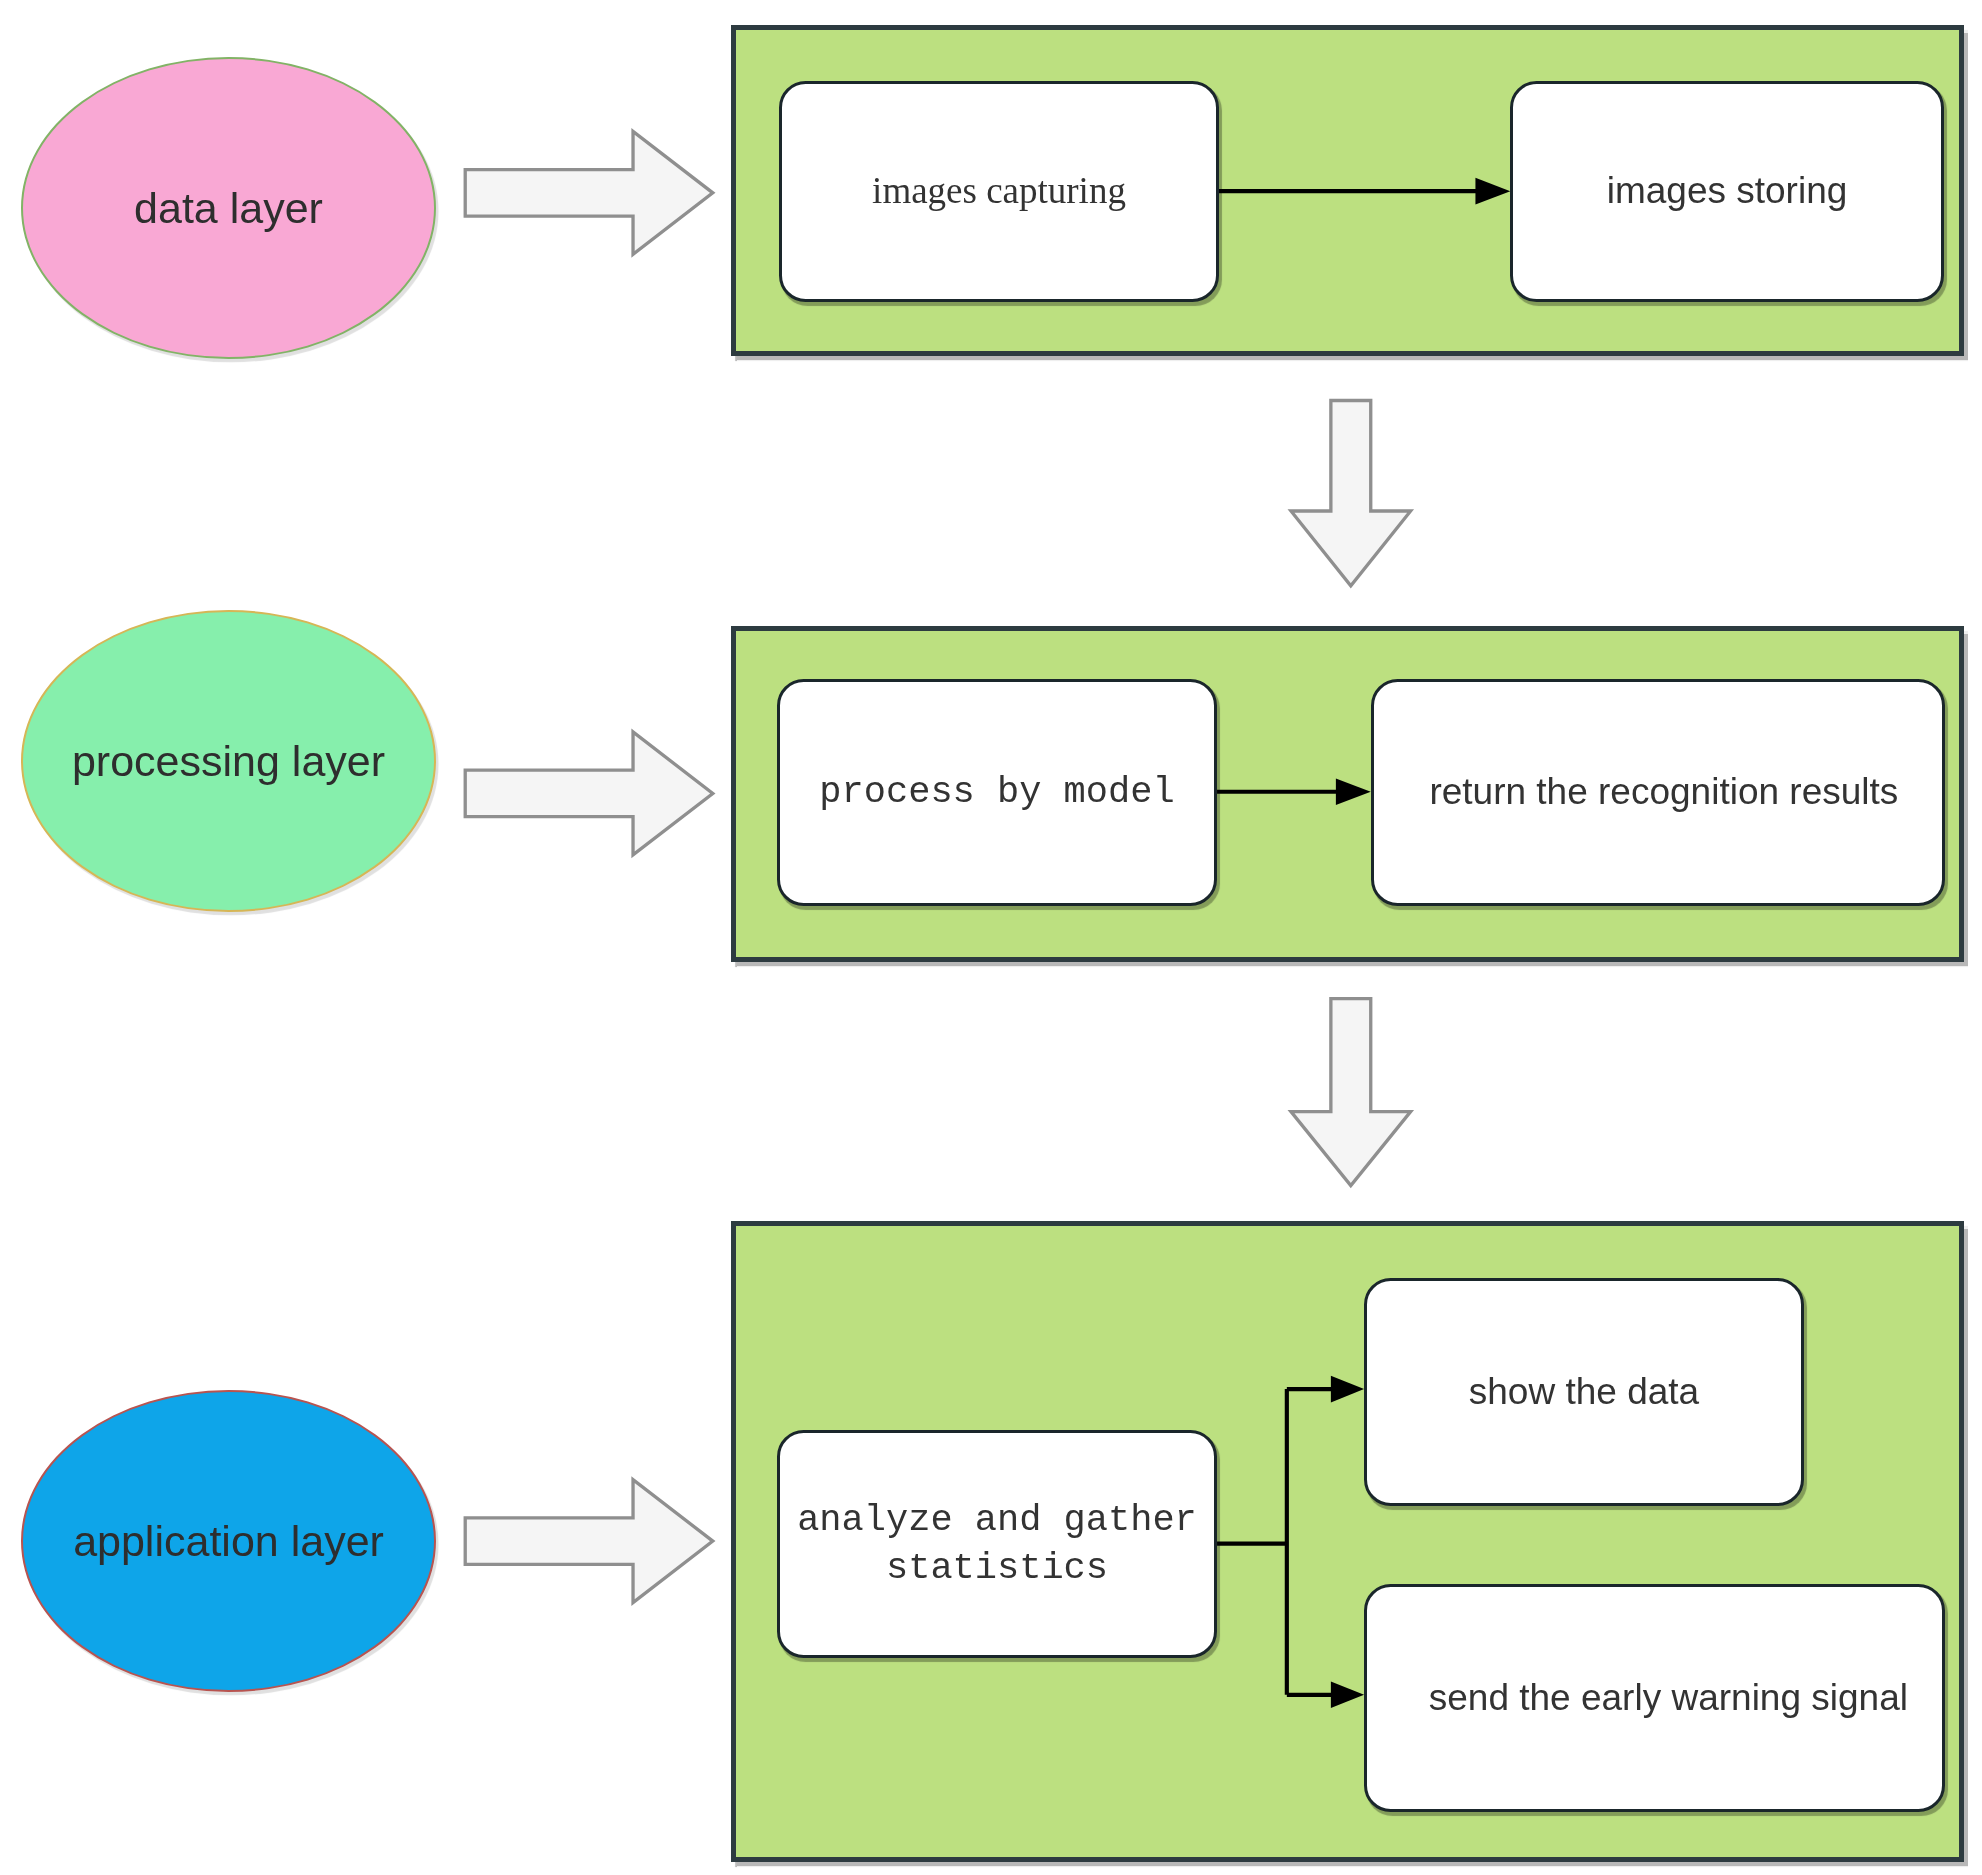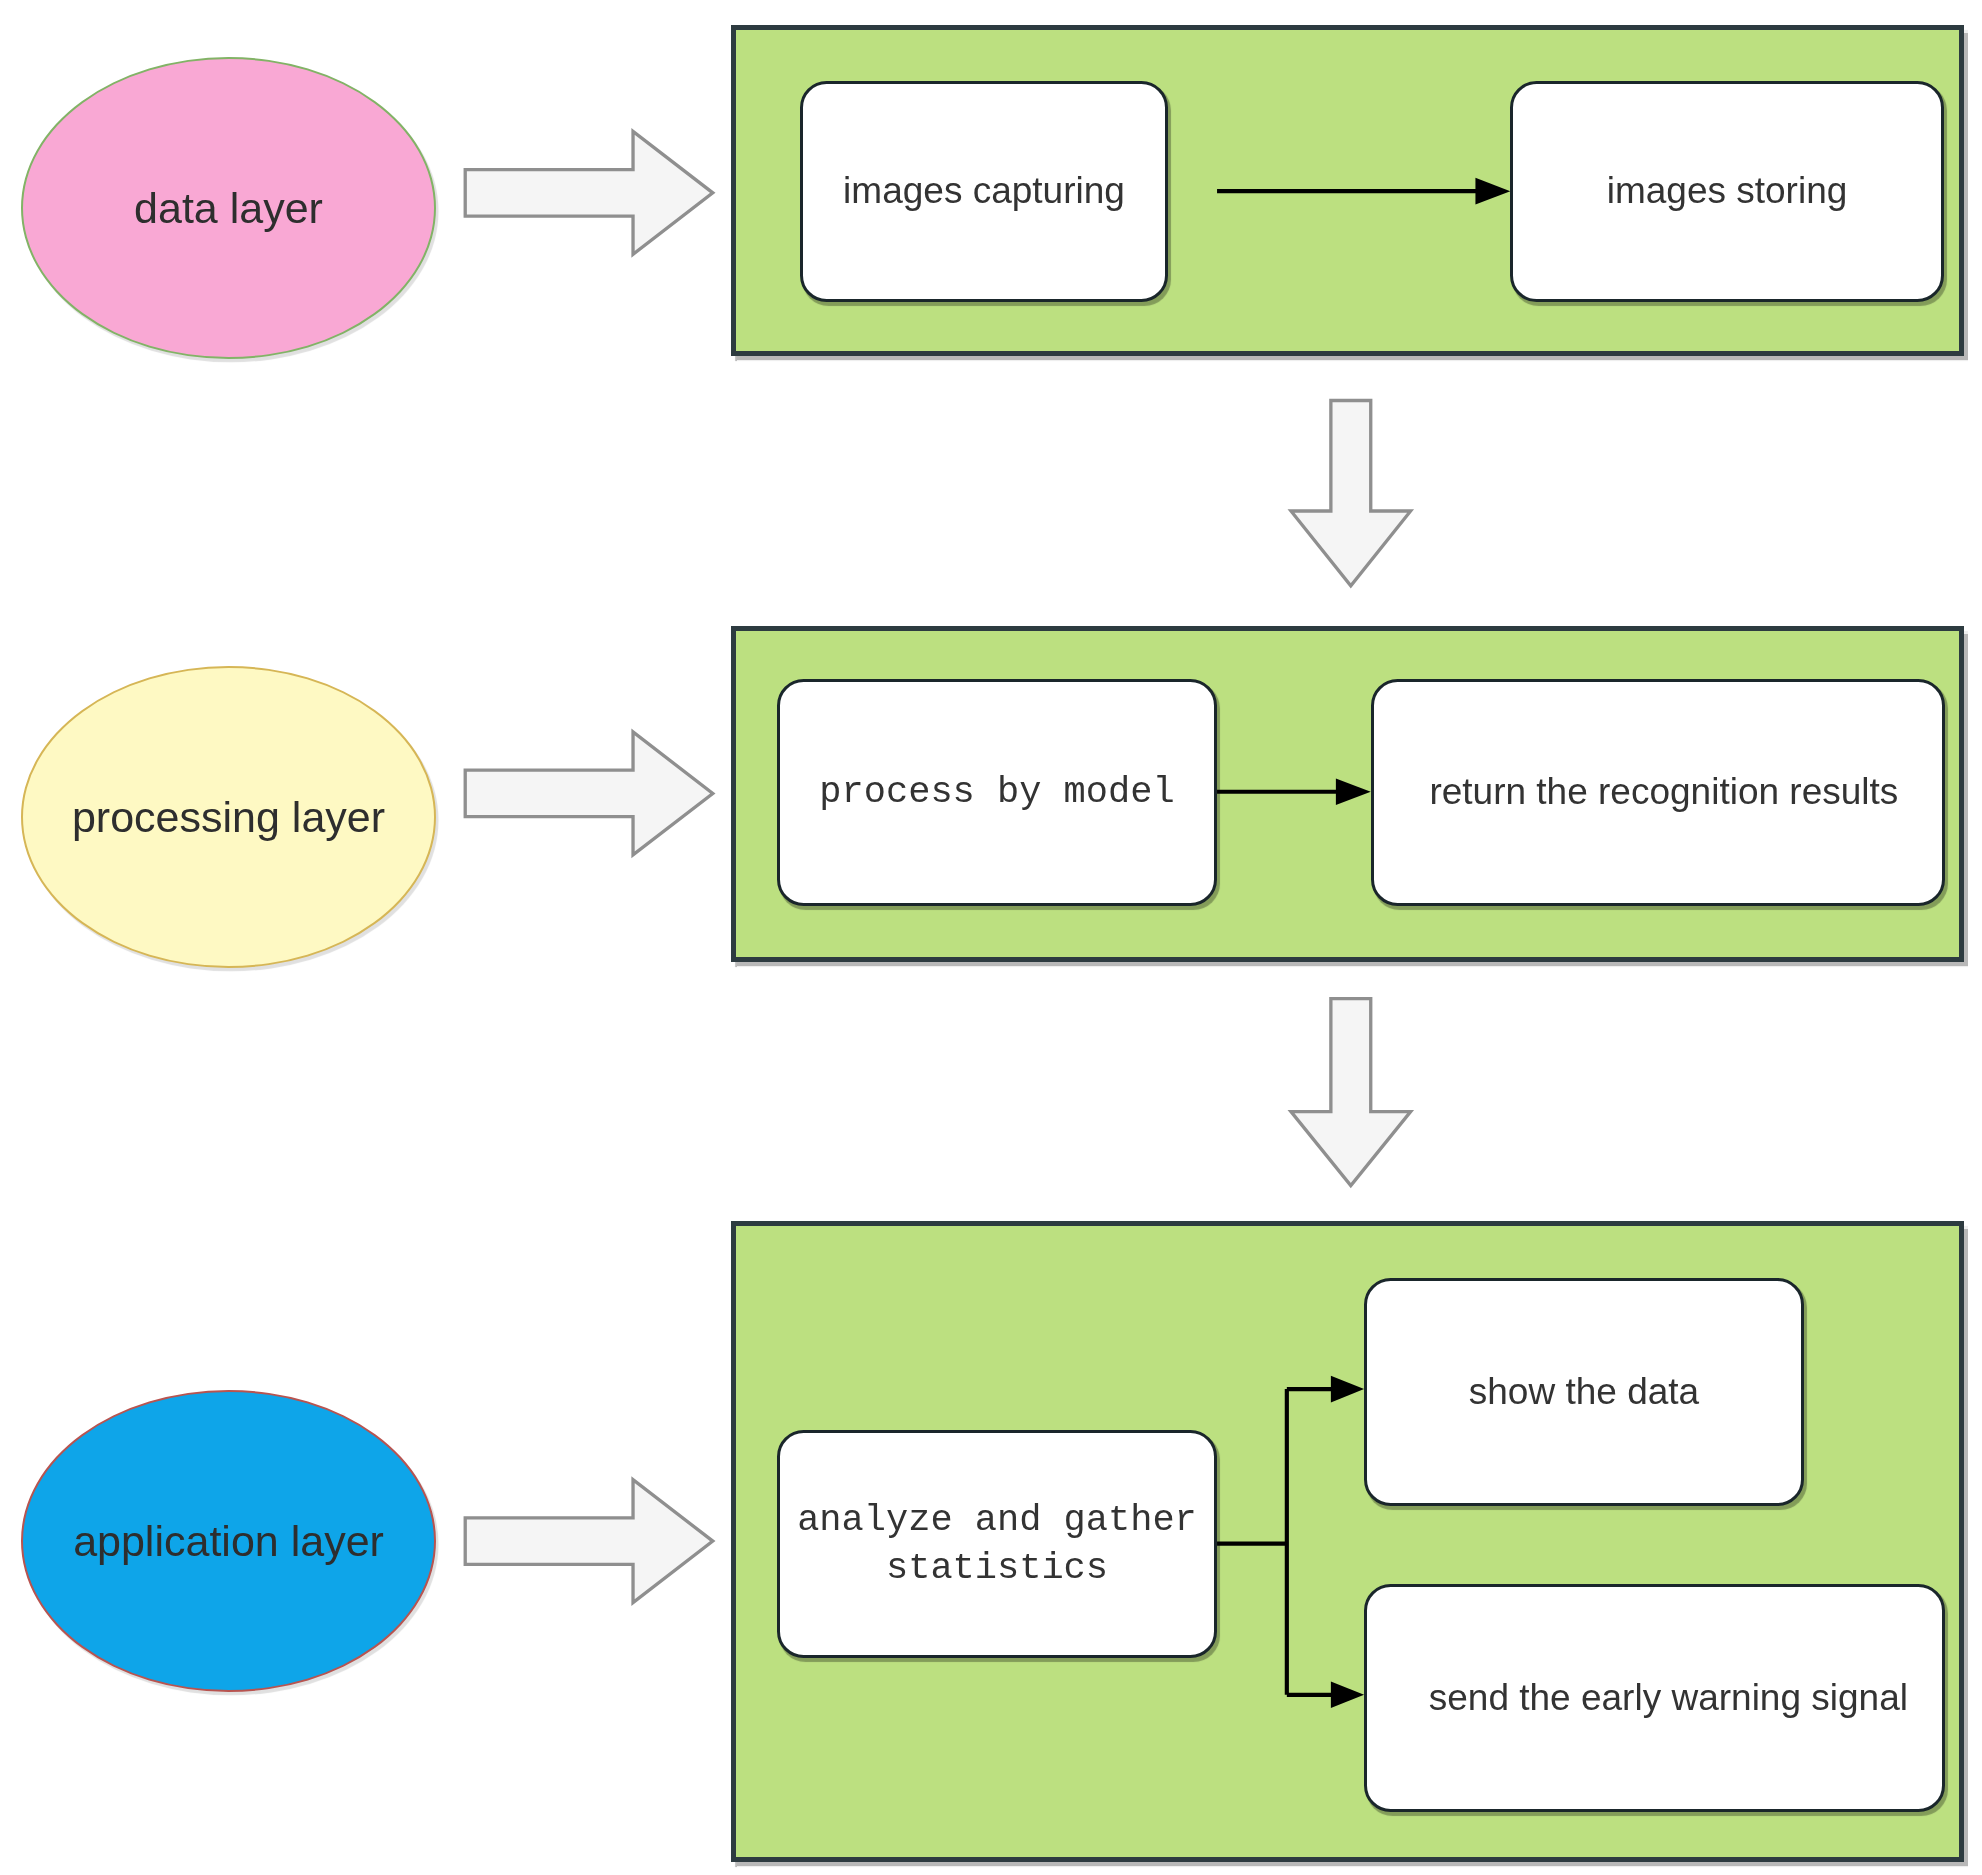--- a/index.html
+++ b/index.html
@@ -19,21 +19,21 @@
     display: flex;
     align-items: center;
     justify-content: center;
     text-align: center;
     font-size: 43px;
     color: #2e2e2e;
     z-index: 3;
     box-shadow: 2.5px 3.3px 0.8px rgba(0,0,0,0.12);
   }
   .ellipse-data        { left: 21px;  top: 57px;   width: 415px; height: 302px; background: #f9a8d4; border: 2.5px solid #82b366; }
-  .ellipse-processing  { left: 21px;  top: 666px;  width: 415px; height: 302px; background: #fef9c3; border: 2.5px solid #d6b656; }
+  .ellipse-processing  { left: 21px;  top: 610px;  width: 415px; height: 302px; background: #86efac; border: 2.5px solid #d6b656; }
   .ellipse-application { left: 21px;  top: 1390px; width: 415px; height: 302px; background: #0ea5e9; border: 2.5px solid #b85450; }
 
   
   .container {
     background: #bce080;
     border: 5px solid #2d3b40;
     z-index: 1;
     box-shadow: 4.2px 5px 0.8px rgba(0,0,0,0.28);
   }
   .container-1 { left: 731px; top: 25px;   width: 1233px; height: 331px; }
@@ -49,21 +49,21 @@
     align-items: center;
     justify-content: center;
     text-align: center;
     font-size: 37px;
     line-height: 1.3;
     color: #333333;
     z-index: 3;
     padding: 0 8.3px;
     box-shadow: 2.5px 3.3px 0.8px rgba(0,0,0,0.3);
   }
-  .node-images-capturing { left: 800px;  top: 81px;   width: 368px; height: 221px; }
+  .node-images-capturing { left: 779px;  top: 81px;   width: 440px; height: 221px; font-family: Liberation Serif, serif; }
   .node-images-storing   { left: 1510px; top: 81px;   width: 434px; height: 221px; }
   .node-process-model    { left: 777px;  top: 679px;  width: 440px; height: 227px; font-family: Liberation Mono, monospace; }
   .node-return-results   { left: 1371px; top: 679px;  width: 574px; height: 227px; padding-left: 20px; }
   .node-analyze          { left: 777px;  top: 1430px; width: 440px; height: 228px; font-family: Liberation Mono, monospace; }
   .node-show-data        { left: 1364px; top: 1278px; width: 440px; height: 228px; }
   .node-send-warning     { left: 1364px; top: 1584px; width: 581px; height: 228px; padding-left: 36px; }
 
   svg.overlay {
     position: absolute;
     left: 0; top: 0;

